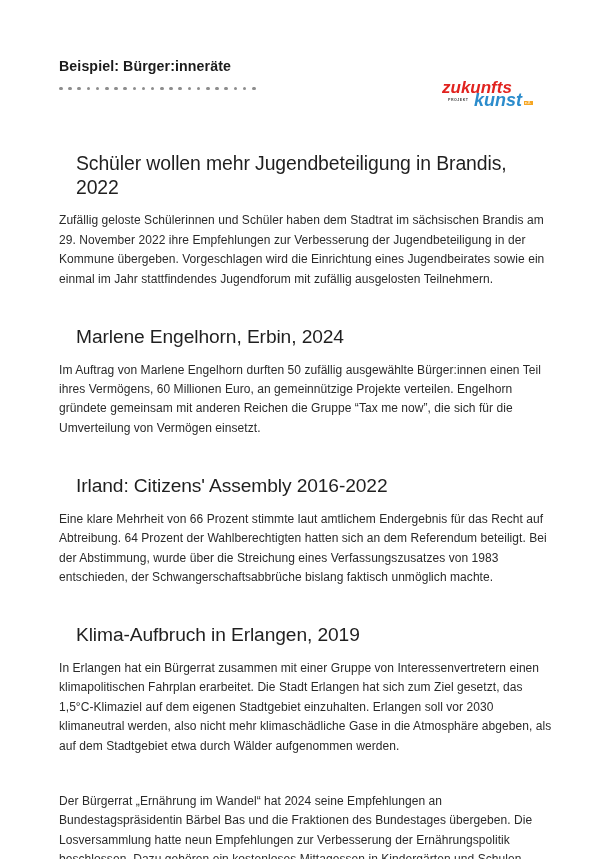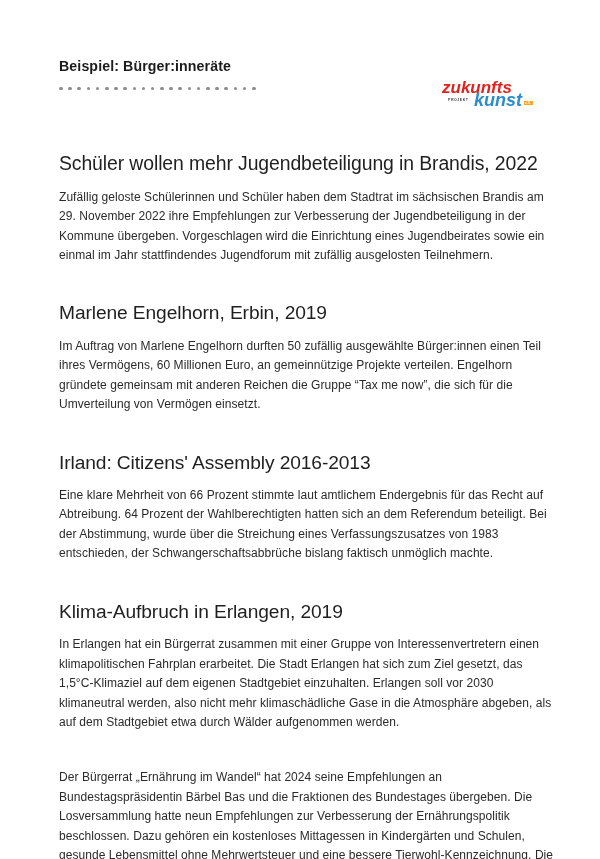--- a/index.html
+++ b/index.html
@@ -76,21 +76,21 @@
   
   .content {
     box-sizing: border-box;
     padding: 0 46px 0 59px;
     margin-top: 36px;
   }
 
   .entry { margin-bottom: 0; }
 
   .entry h2 {
-    margin: 0 0 12px 0;
+    margin: 0 0 12px 17px;
     font-size: 19.2px;
     font-weight: normal;
     color: #1f1f1f;
     line-height: 1.22;
     letter-spacing: -0.1px;
   }
   .entry.first h2 {
     font-size: 19.4px;
   }
 
@@ -157,26 +157,26 @@
   </div>
 
   <div class="content">
 
     <section class="entry first">
       <h2>Schüler wollen mehr Jugendbeteiligung in Brandis, 2022</h2>
       <p>Zufällig geloste Schülerinnen und Schüler haben dem Stadtrat im sächsischen Brandis am 29. November 2022 ihre Empfehlungen zur Verbesserung der Jugendbeteiligung in der Kommune übergeben. Vorgeschlagen wird die Einrichtung eines Jugendbeirates sowie ein einmal im Jahr stattfindendes Jugendforum mit zufällig ausgelosten Teilnehmern.</p>
     </section>
 
     <section class="entry">
-      <h2>Marlene Engelhorn, Erbin, 2019</h2>
+      <h2>Marlene Engelhorn, Erbin, 2024</h2>
       <p>Im Auftrag von Marlene Engelhorn durften 50 zufällig ausgewählte Bürger:innen einen Teil ihres Vermögens, 60 Millionen Euro, an gemeinnützige Projekte verteilen. Engelhorn gründete gemeinsam mit anderen Reichen die Gruppe “Tax me now”, die sich für die Umverteilung von Vermögen einsetzt.</p>
     </section>
 
     <section class="entry">
-      <h2>Irland: Citizens' Assembly 2016-2013</h2>
+      <h2>Irland: Citizens' Assembly 2016-2022</h2>
       <p>Eine klare Mehrheit von 66 Prozent stimmte laut amtlichem Endergebnis für das Recht auf Abtreibung. 64 Prozent der Wahlberechtigten hatten sich an dem Referendum beteiligt. Bei der Abstimmung, wurde über die Streichung eines Verfassungszusatzes von 1983 entschieden, der Schwangerschaftsabbrüche bislang faktisch unmöglich machte.</p>
     </section>
 
     <section class="entry">
       <h2>Klima-Aufbruch in Erlangen, 2019</h2>
       <p>In Erlangen hat ein Bürgerrat zusammen mit einer Gruppe von Interessenvertretern einen klimapolitischen Fahrplan erarbeitet. Die Stadt Erlangen hat sich zum Ziel gesetzt, das 1,5°C-Klimaziel auf dem eigenen Stadtgebiet einzuhalten. Erlangen soll vor 2030 klimaneutral werden, also nicht mehr klimaschädliche Gase in die Atmosphäre abgeben, als auf dem Stadtgebiet etwa durch Wälder aufgenommen werden.</p>
     </section>
 
     <section class="entry">
       <p>Der Bürgerrat „Ernährung im Wandel“ hat 2024 seine Empfehlungen an Bundestagspräsidentin Bärbel Bas und die Fraktionen des Bundestages übergeben. Die Losversammlung hatte neun Empfehlungen zur Verbesserung der Ernährungspolitik beschlossen. Dazu gehören ein kostenloses Mittagessen in Kindergärten und Schulen, gesunde Lebensmittel ohne Mehrwertsteuer und eine bessere Tierwohl-Kennzeichnung. Die geloste Bürgerversammlung war der erste offiziell vom Bundestag eingesetzte Bürgerrat.</p>

